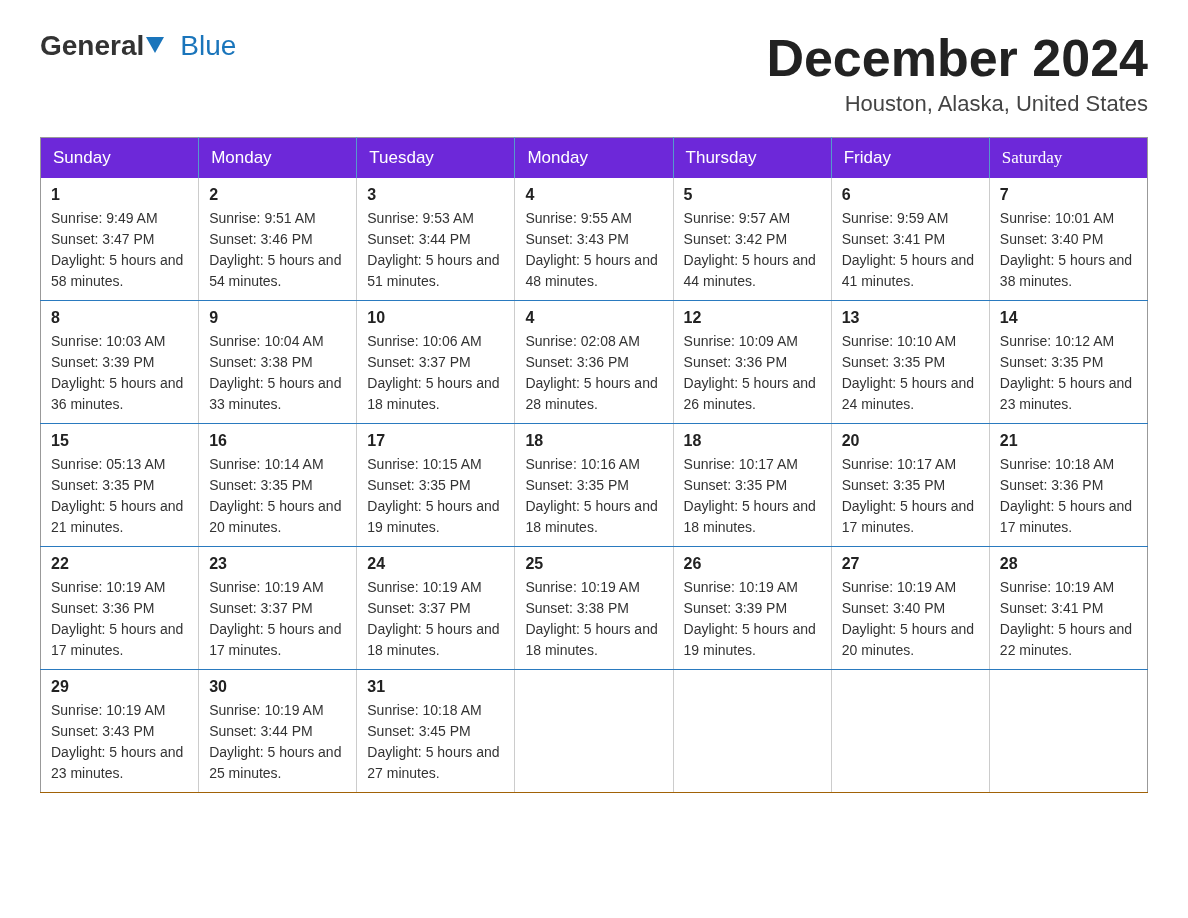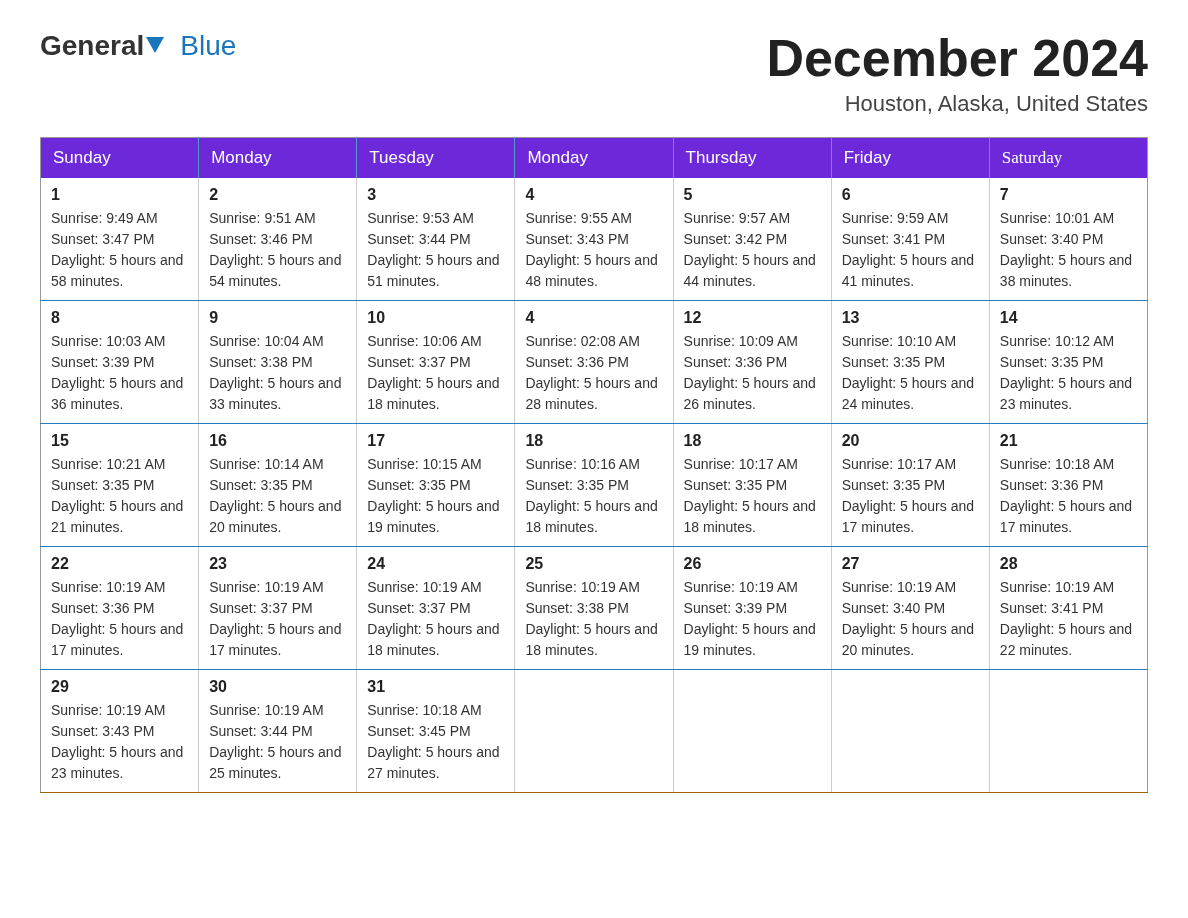--- a/index.html
+++ b/index.html
@@ -251,21 +251,21 @@
           <span>Sunrise: 10:12 AM</span><br>
           <span>Sunset: 3:35 PM</span><br>
           <span>Daylight: 5 hours and 23 minutes.</span>
         </div>
       </td>
       </tr>
       <tr>
         <td>
         <div class="day-number">15</div>
         <div class="day-info">
-          <span>Sunrise: 10:21 AM</span><br>
+          <span>Sunrise: 05:13 AM</span><br>
           <span>Sunset: 3:35 PM</span><br>
           <span>Daylight: 5 hours and 21 minutes.</span>
         </div>
       </td>
         <td>
         <div class="day-number">16</div>
         <div class="day-info">
           <span>Sunrise: 10:14 AM</span><br>
           <span>Sunset: 3:35 PM</span><br>
           <span>Daylight: 5 hours and 20 minutes.</span>

